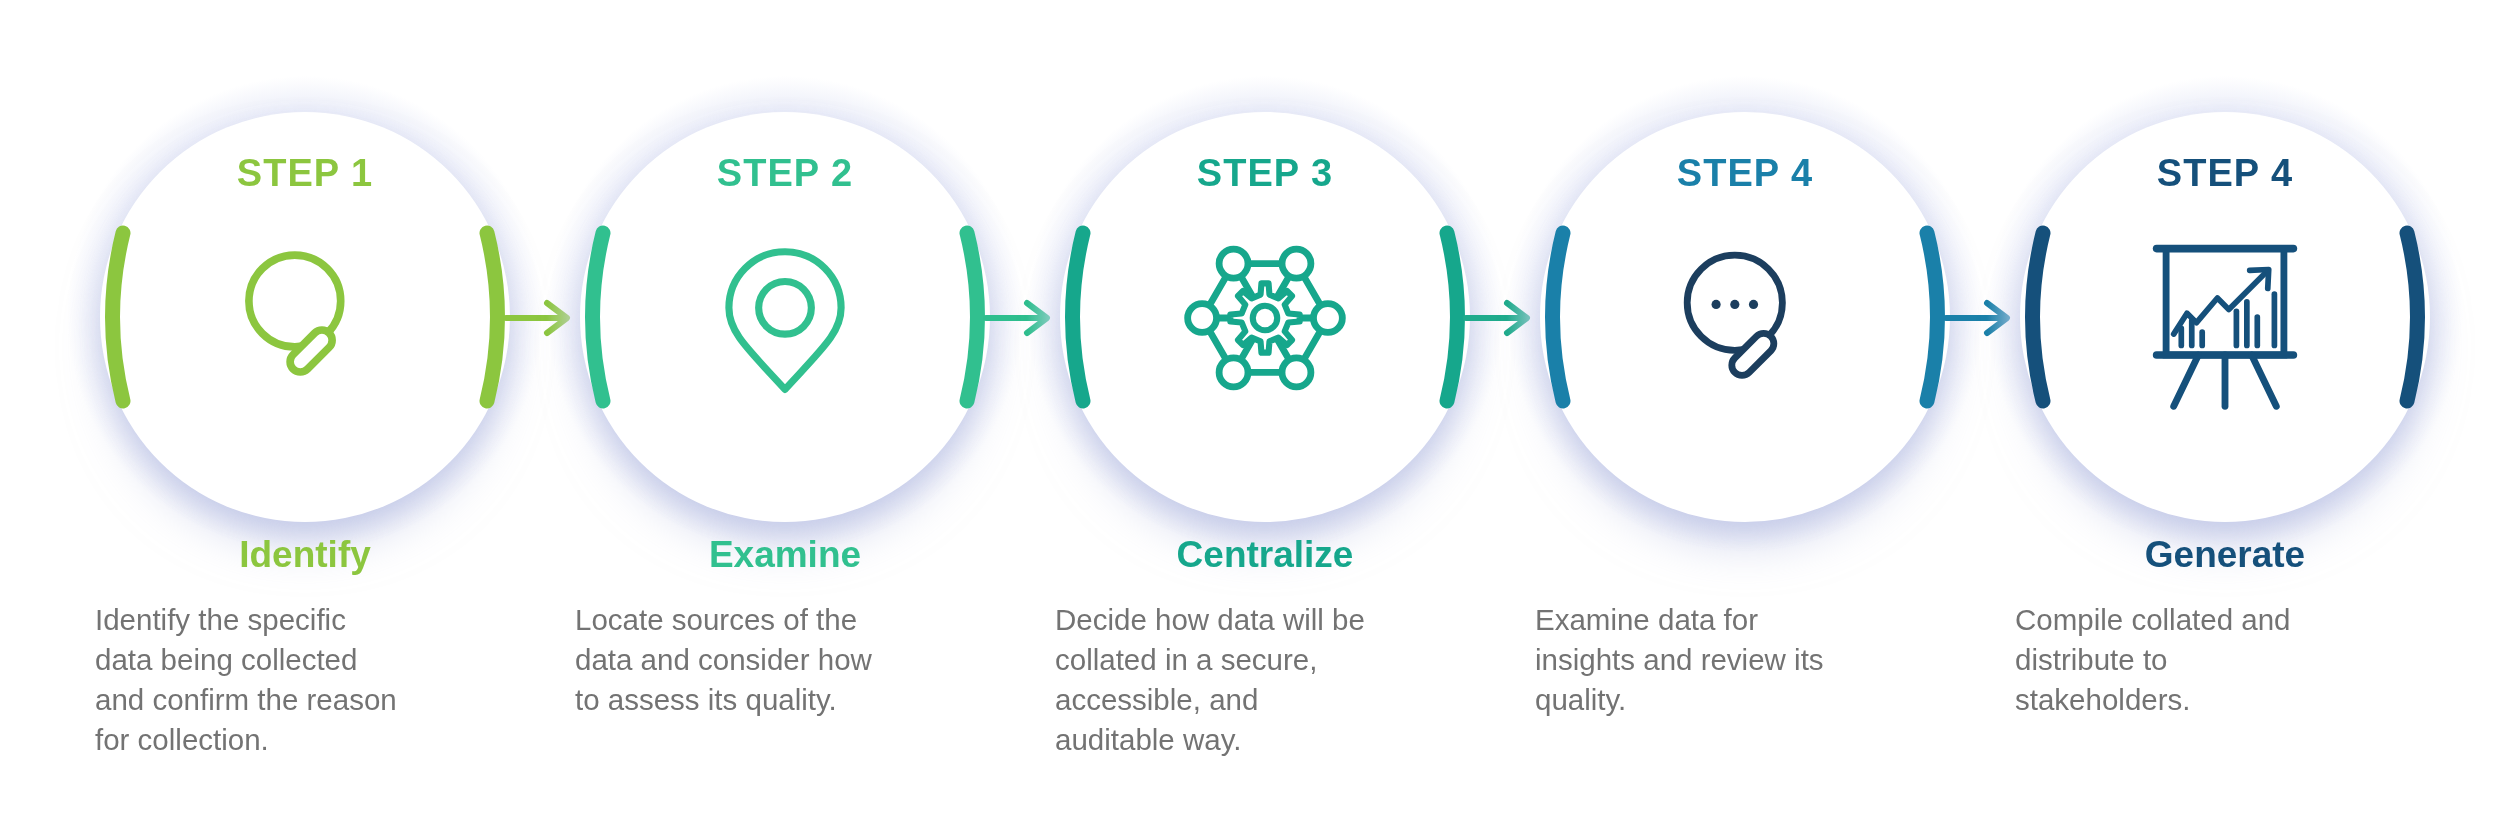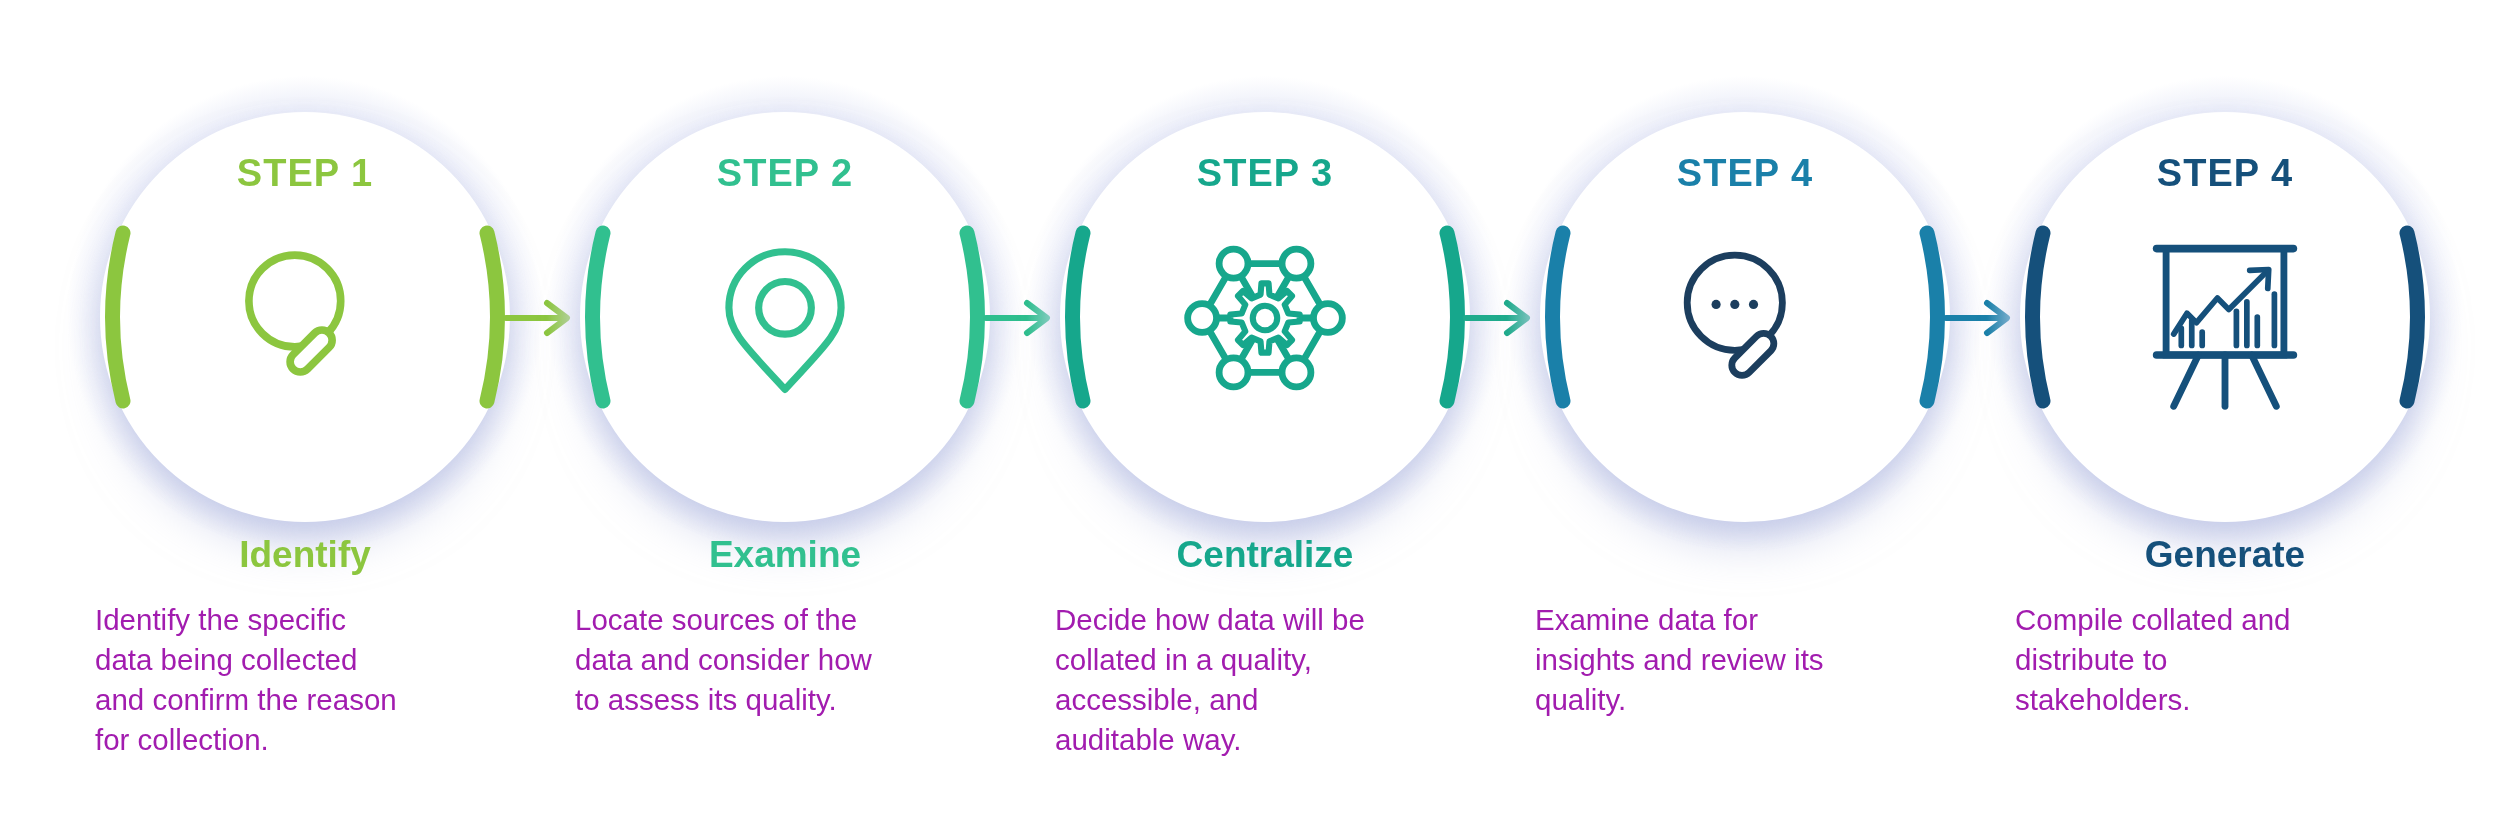--- a/index.html
+++ b/index.html
@@ -62,21 +62,21 @@
 
   .title {
     position: absolute; left: 0; top: 534px; width: 100%; margin: 0;
     text-align: center;
     font-size: 37px; font-weight: 700;
     color: var(--c);
   }
   .desc {
     position: absolute; left: 30px; top: 600px; width: 440px; margin: 0;
     font-size: 29.5px; line-height: 1.36;
-    color: #a21caf;
+    color: #737373;
     white-space: pre-line;
   }
 
   svg { display: block; width: 100%; height: 100%; }
 </style>
 </head>
 <body>
 
 <div class="stage">
 
@@ -165,21 +165,21 @@
 
       <path d="M63.75 47.38 L70.39 47.91 L70.39 52.09 L63.75 52.62 L61.58 57.87 L65.90 62.94 L62.94 65.90 L57.87 61.58 L52.62 63.75 L52.09 70.39 L47.91 70.39 L47.38 63.75 L42.13 61.58 L37.06 65.90 L34.10 62.94 L38.42 57.87 L36.25 52.62 L29.61 52.09 L29.61 47.91 L36.25 47.38 L38.42 42.13 L34.10 37.06 L37.06 34.10 L42.13 38.42 L47.38 36.25 L47.91 29.61 L52.09 29.61 L52.62 36.25 L57.87 38.42 L62.94 34.10 L65.90 37.06 L61.58 42.13 Z" fill="#FFFFFF" stroke="currentColor" stroke-width="3.6" stroke-linejoin="round"></path>
       <circle cx="50" cy="50" r="7.2" fill="#FFFFFF" stroke="currentColor" stroke-width="3.6"></circle>
     </svg>
     <svg class="arrow" viewBox="0 0 84 48" style="color: rgb(31, 171, 140);">
       <line x1="3" y1="24" x2="58" y2="24" fill="none" stroke="currentColor" stroke-width="6" stroke-linecap="round"></line>
       <polyline points="44,9 64,24 44,39" fill="none" stroke="currentColor" stroke-width="6" stroke-linecap="round" stroke-linejoin="round"></polyline>
     </svg>
     <h2 class="title">Centralize</h2>
     <p class="desc">Decide how data will be
-collated in a quality,
+collated in a secure,
 accessible, and
 auditable way.</p>
   </section>
 
   <section class="step" style="--c: #1A80A9; --ic: #1C3E5E;">
     <div class="halo"></div>
     <div class="circle"></div>
     <div class="step-label">STEP 4</div>
     <svg class="bracket left" viewBox="0 0 40 190">
       <path d="M30 11 Q 9 95 30 179" fill="none" stroke="currentColor" stroke-width="15" stroke-linecap="round"></path>

